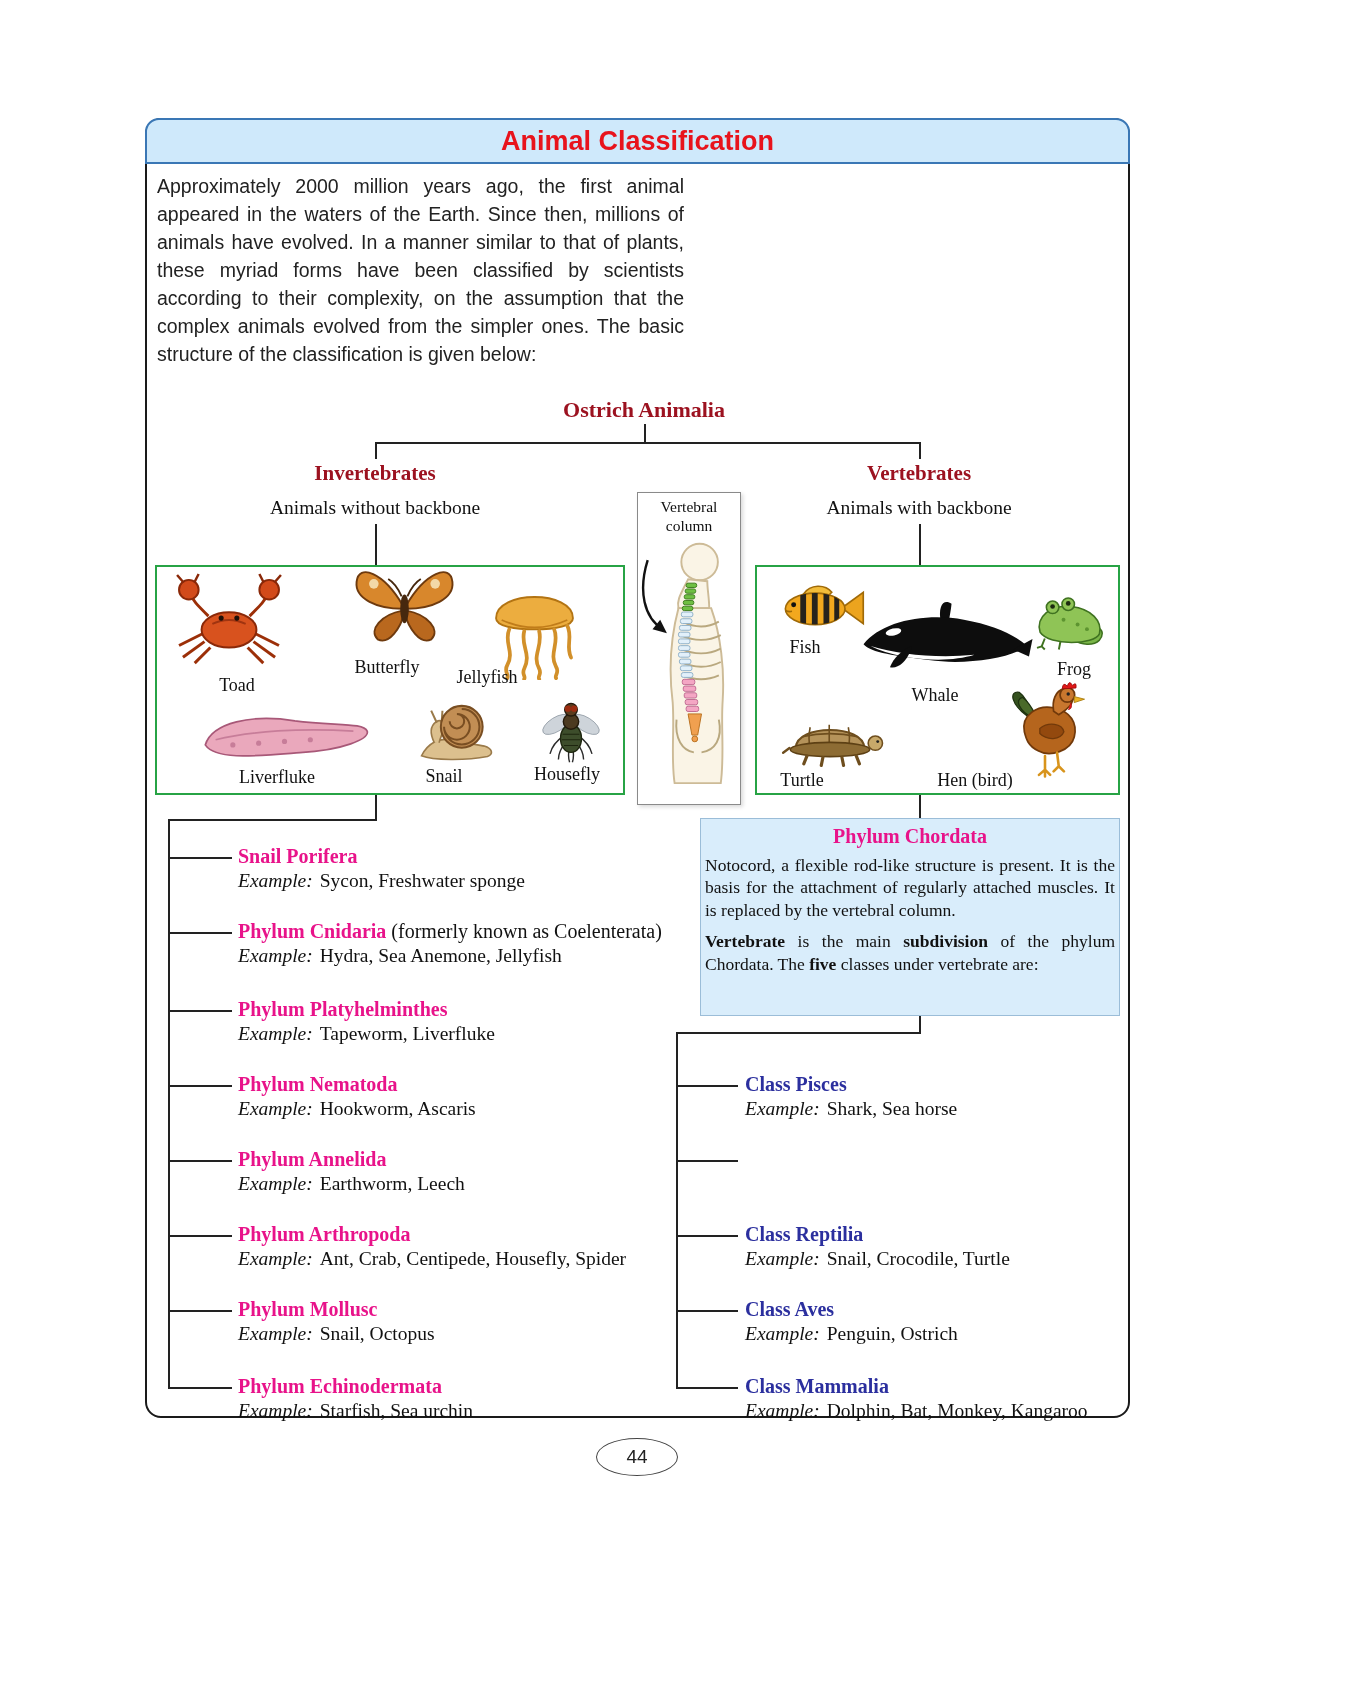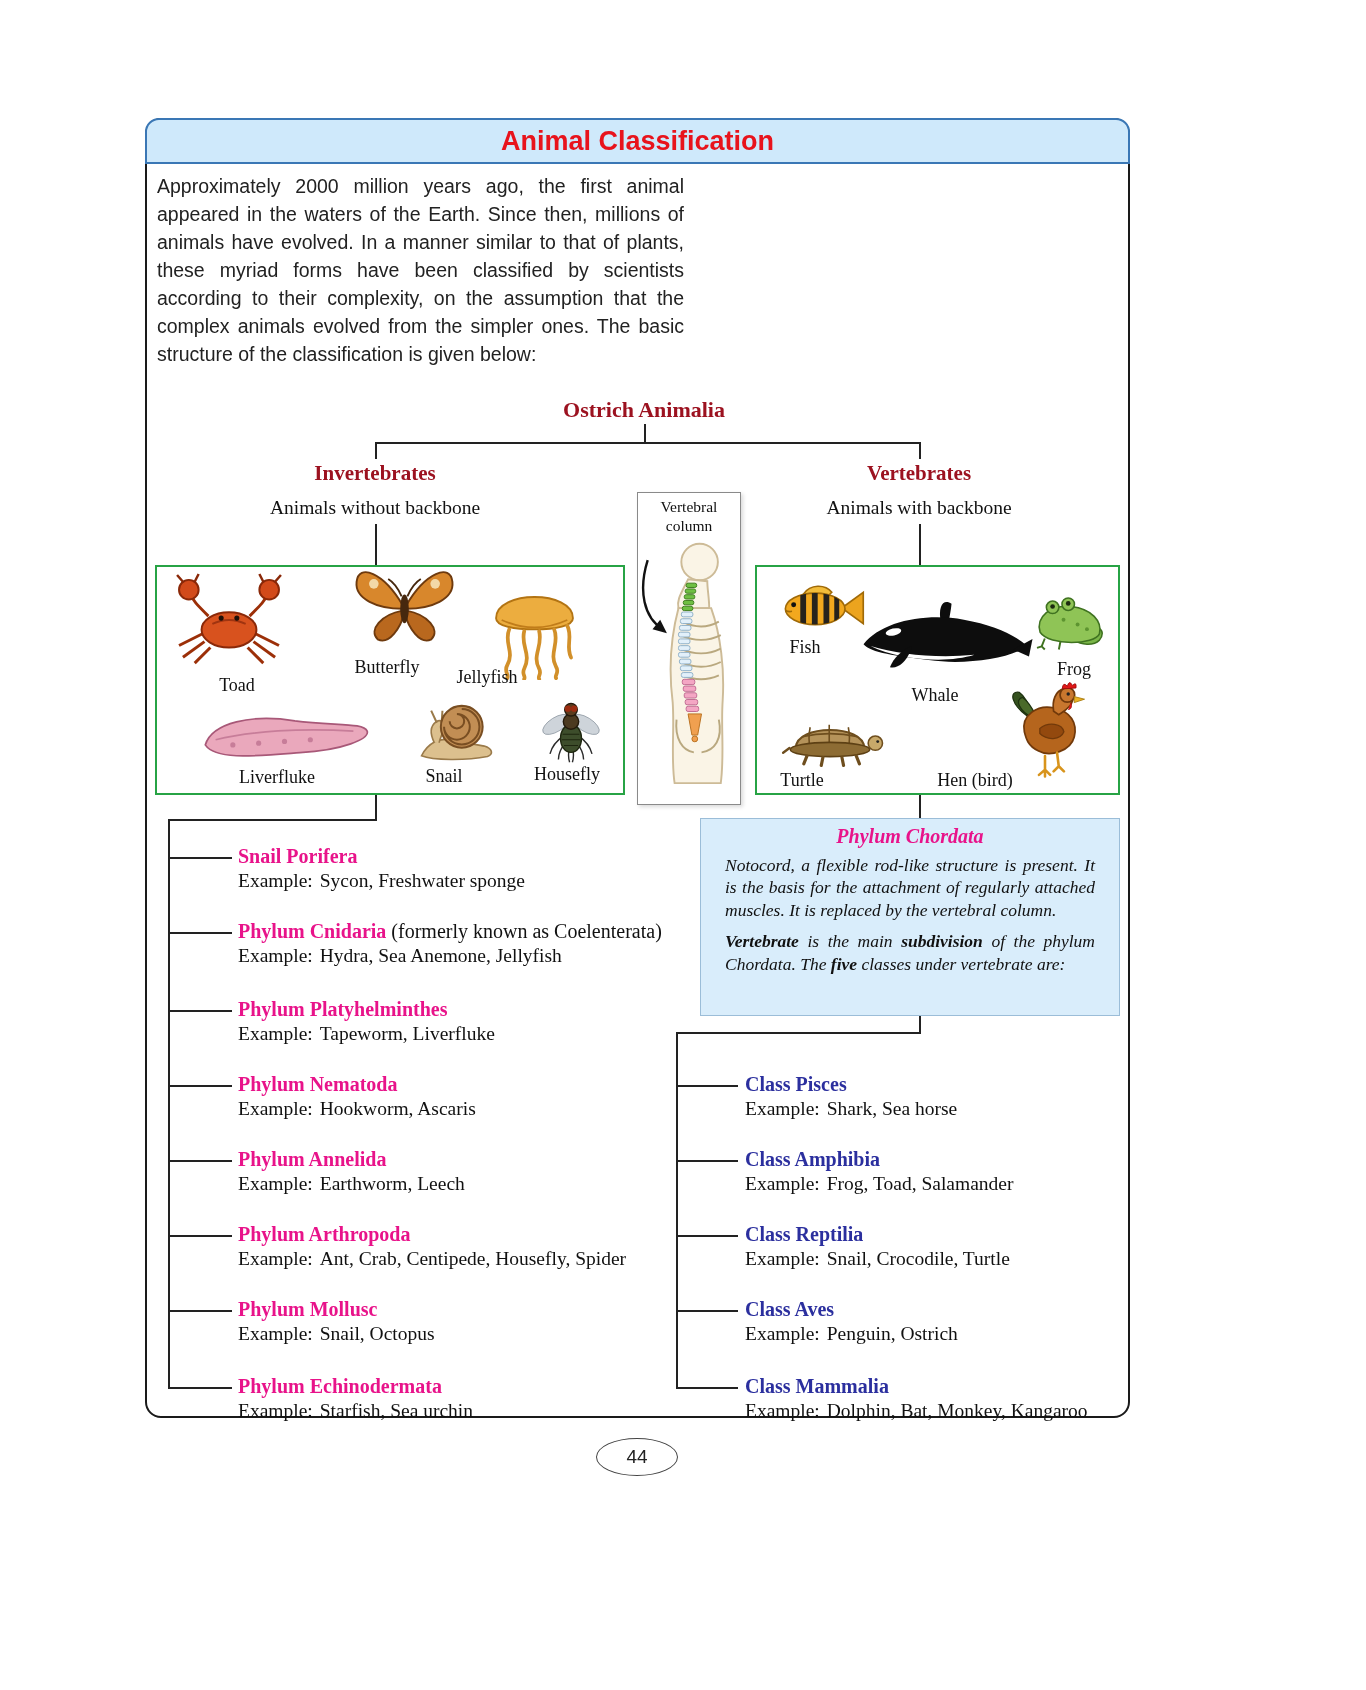--- a/index.html
+++ b/index.html
@@ -19,24 +19,24 @@
   .fig { position: absolute; }
   .fig svg { display: block; width: 100%; height: 100%; }
   .animal-label { position: absolute; transform: translateX(-50%); font-size: 18px; color: #111; white-space: nowrap; }
   .vert-box { position: absolute; left: 637px; top: 492px; width: 104px; height: 313px; background: #ffffff; border: 1.5px solid #8a8a8a; box-shadow: 2px 2px 4px rgba(0,0,0,0.15); }
   .vert-label { position: absolute; top: 5px; left: 0; width: 100%; text-align: center; font-size: 15.5px; line-height: 1.2; color: #111; }
   .vert-fig { position: absolute; left: 2px; top: 44px; width: 100px; height: 264px; }
   .phylum { position: absolute; left: 238px; width: 445px; }
   .phylum .pname { font-weight: bold; font-size: 20px; color: #e8138a; }
   .phylum .psuffix { font-size: 20px; color: #111; }
   .example-line { font-size: 19.5px; margin-top: 2px; }
-  .ex-label { margin-right: 7px; }
+  .ex-label { font-style: italic; margin-right: 7px; }
   .class-entry { position: absolute; left: 745px; width: 390px; }
   .class-entry .cname { font-weight: bold; font-size: 20px; color: #2b2f9e; }
-  .chordata-box { position: absolute; left: 700px; top: 818px; width: 420px; height: 198px; background: #d9edfb; border: 1px solid #9bbdd8; padding: 6px 24px; font-style: italic; }
+  .chordata-box { position: absolute; left: 700px; top: 818px; width: 420px; height: 198px; background: #d9edfb; border: 1px solid #9bbdd8; padding: 6px 4px; }
   .chordata-title { text-align: center; font-weight: bold; font-size: 20px; color: #e8138a; margin-bottom: 6px; }
   .chordata-para { font-size: 17.5px; line-height: 1.28; text-align: justify; margin-bottom: 9px; }
   .page-num { position: absolute; left: 596px; top: 1438px; width: 82px; height: 38px; border: 1.5px solid #444; border-radius: 50%; display: flex; align-items: center; justify-content: center; background: #fff; }
   .page-num span { font-family: "Liberation Sans", sans-serif; font-size: 19px; color: #222; }
 </style>
 </head>
 <body>
 
 <div class="page">
   <div class="sheet"></div>
@@ -354,24 +354,20 @@
   <div class="chordata-box">
     <div class="chordata-title">Phylum Chordata</div>
     <p class="chordata-para">Notocord, a flexible rod-like structure is present. It is the basis for the attachment of regularly attached muscles. It is replaced by the vertebral column.</p>
     <p class="chordata-para"><b>Vertebrate</b><span> is the main </span><b>subdivision</b><span> of the phylum Chordata. The </span><b>five</b><span> classes under vertebrate are:</span></p>
   </div>
 
   <div class="class-entry" style="top:1073px">
     <div><span class="cname">Class Pisces</span></div>
     <div class="example-line"><span class="ex-label">Example:</span><span>Shark, Sea horse</span></div>
   </div>
-  <div class="class-entry" style="top:1148px">
-    <div><span class="cname">Class Amphibia</span></div>
-    <div class="example-line"><span class="ex-label">Example:</span><span>Frog, Toad, Salamander</span></div>
-  </div>
   <div class="class-entry" style="top:1223px">
     <div><span class="cname">Class Reptilia</span></div>
     <div class="example-line"><span class="ex-label">Example:</span><span>Snail, Crocodile, Turtle</span></div>
   </div>
   <div class="class-entry" style="top:1298px">
     <div><span class="cname">Class Aves</span></div>
     <div class="example-line"><span class="ex-label">Example:</span><span>Penguin, Ostrich</span></div>
   </div>
   <div class="class-entry" style="top:1375px">
     <div><span class="cname">Class Mammalia</span></div>

